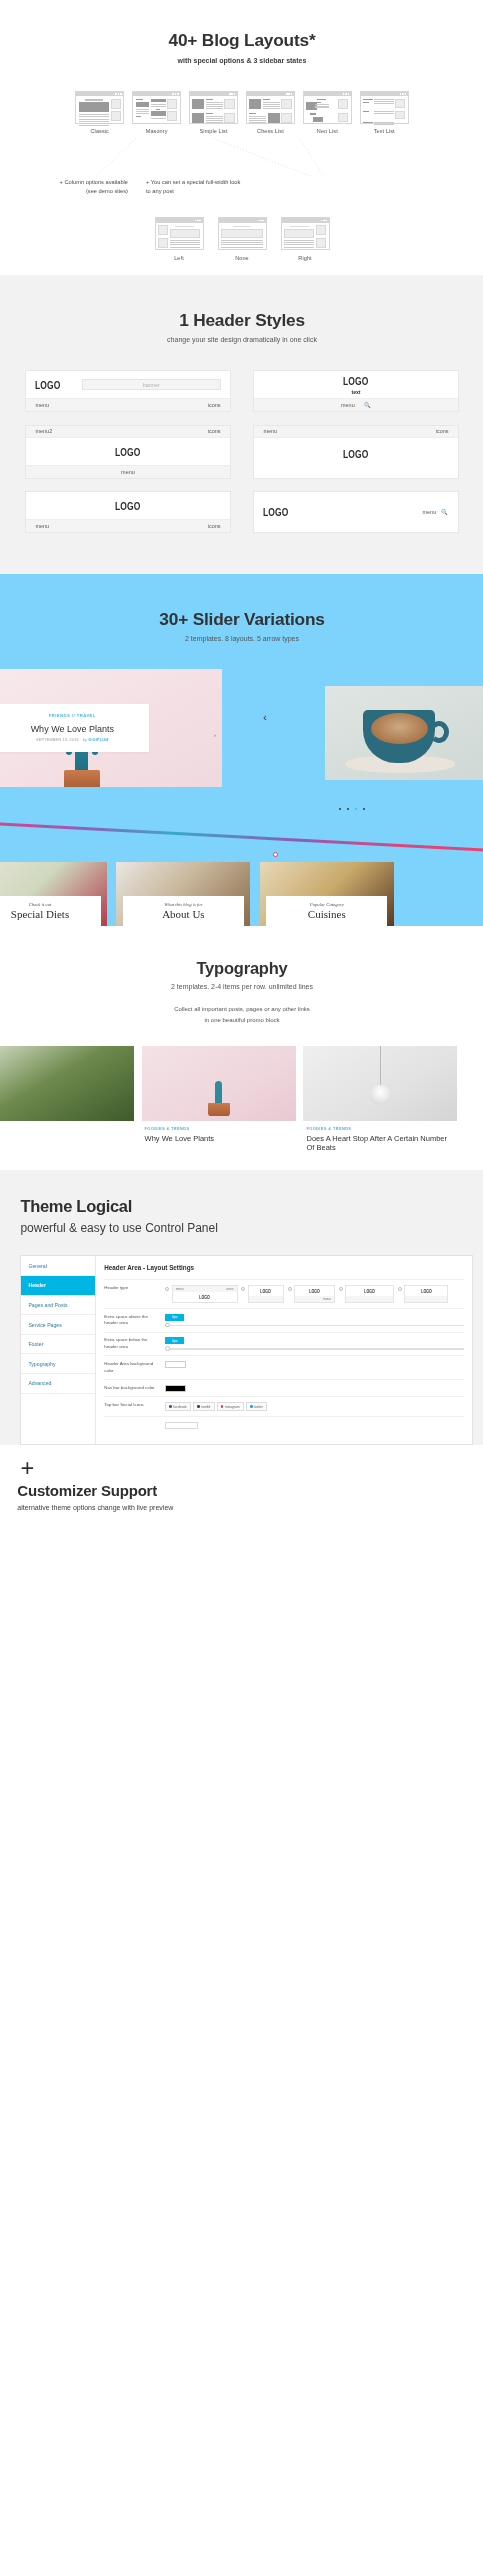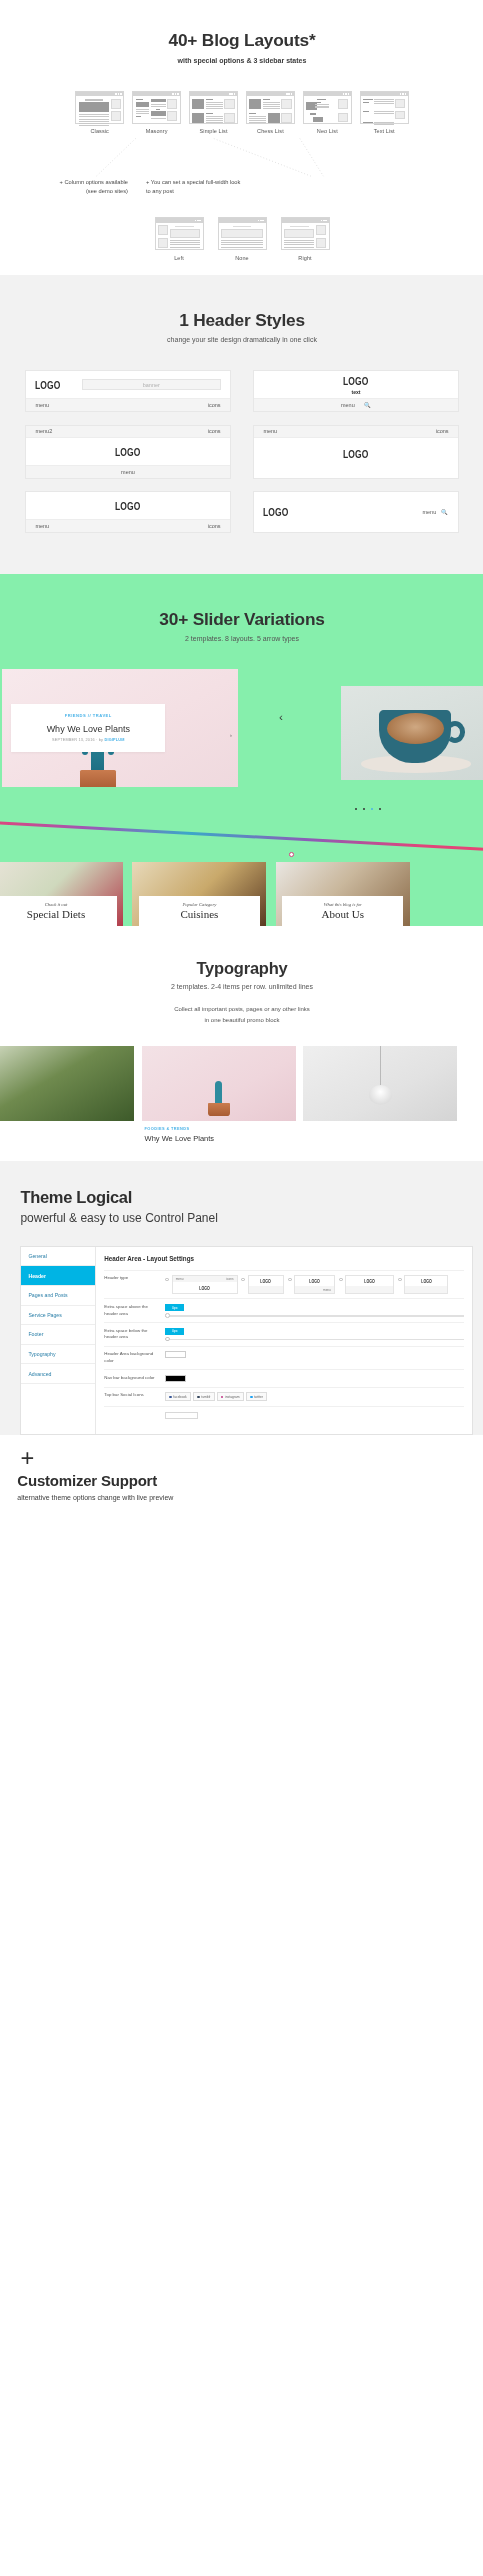--- a/index.html
+++ b/index.html
@@ -112,21 +112,21 @@
     display: flex; align-items: center; justify-content: center;
   }
   .hstack { display: flex; flex-direction: column; align-items: center; justify-content: center; width: 100%; }
   .logo-sub { font-size: 5.1px; font-weight: 700; color: #2d2d2d; margin-top: 0.8px; }
   .mag { display: inline-block; font-size: 5.5px; }
   .hmain.center { justify-content: center; }
   .hmain.split { justify-content: space-between; }
   .hmenu-inline { font-size: 5.5px; color: #5a5a5a; display: flex; align-items: center; gap: 5.5px; }
 
   
-  .s-slider { background: #86efac; padding: 35px 16px 0; }
+  .s-slider { background: #7dd3fc; padding: 35px 0 0; }
   .slide-stage { position: relative; height: 126px; margin-top: 20.4px; }
   .slide-left {
     position: absolute; left: -14px; top: 6.3px; width: 236px; height: 118px;
     background: linear-gradient(150deg,#f7e9ec 0%,#f4e0e4 55%,#efd9de 100%);
     overflow: hidden;
   }
   .cactus {
     position: absolute; left: 75px; bottom: -3.1px; width: 42px; height: 68px;
   }
   .cactus .pot {
@@ -741,34 +741,34 @@
         <div class="cat-card">
           <div class="photo p1"></div>
           <div class="divider"></div>
           <div class="label">
             <div class="cat-k">Check it out</div>
             <div class="cat-n">Special Diets</div>
           </div>
         </div>
 
         <div class="cat-card">
+          <div class="photo p3"></div>
+          <div class="divider"></div>
+          <div class="label">
+            <div class="cat-k">What this blog is for</div>
+            <div class="cat-n">About Us</div>
+          </div>
+        </div>
+
+        <div class="cat-card">
           <div class="photo p2"></div>
           <div class="divider"></div>
           <div class="label">
             <div class="cat-k">Popular Category</div>
             <div class="cat-n">Cuisines</div>
-          </div>
-        </div>
-
-        <div class="cat-card">
-          <div class="photo p3"></div>
-          <div class="divider"></div>
-          <div class="label">
-            <div class="cat-k">What this blog is for</div>
-            <div class="cat-n">About Us</div>
           </div>
         </div>
       </div>
     </div>
   </section>
 
   <section class="s-coll">
     <h2 class="sec-title" style="font-size:16.5px">Typography</h2>
     <div class="sec-sub light">2 templates. 2-4 items per row. unlimited lines</div>
     <div class="coll-lines">
@@ -793,20 +793,24 @@
         </div>
         <div class="coll-meta">
           <div class="coll-cat">FOODIES &amp; TRENDS</div>
           <div class="coll-ttl">Why We Love Plants</div>
         </div>
       </div>
       <div class="coll-card">
         <div class="ph ph3">
           <div class="lamp"></div>
             <div class="shade"></div>
+        </div>
+        <div class="coll-meta">
+          <div class="coll-cat">FOODIES &amp; TRENDS</div>
+          <div class="coll-ttl">Does A Heart Stop After A Certain Number Of Beats</div>
         </div>
       </div>
     </div>
   </section>
 
   <section class="s-theme">
     <div class="theme-head">
       <div class="theme-h1">Theme Logical</div>
       <div class="theme-h2">powerful &amp; easy to use Control Panel</div>
     </div>

